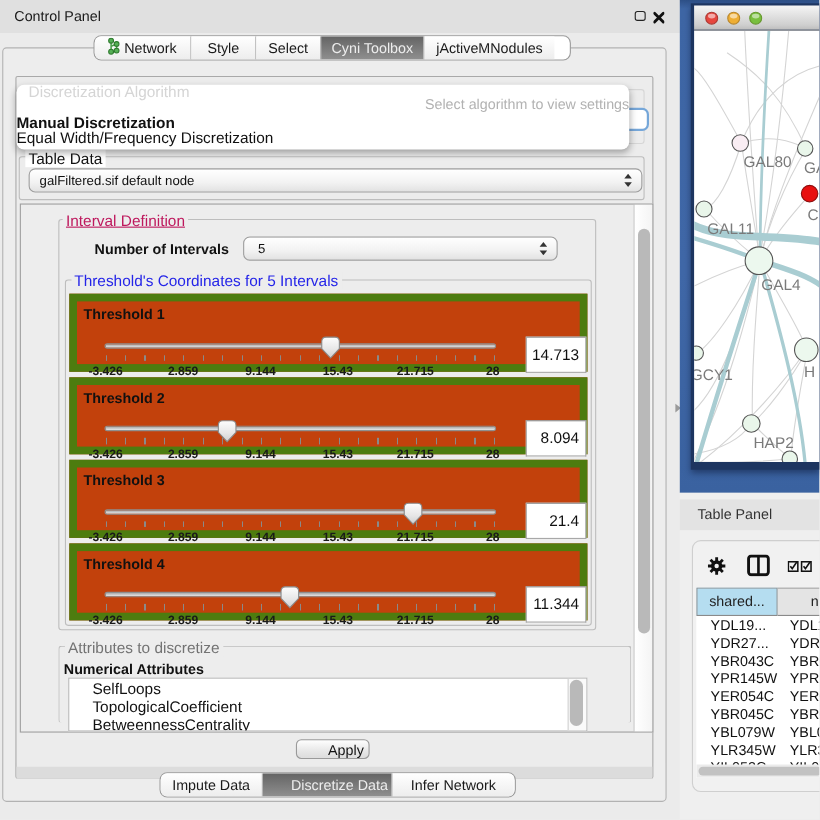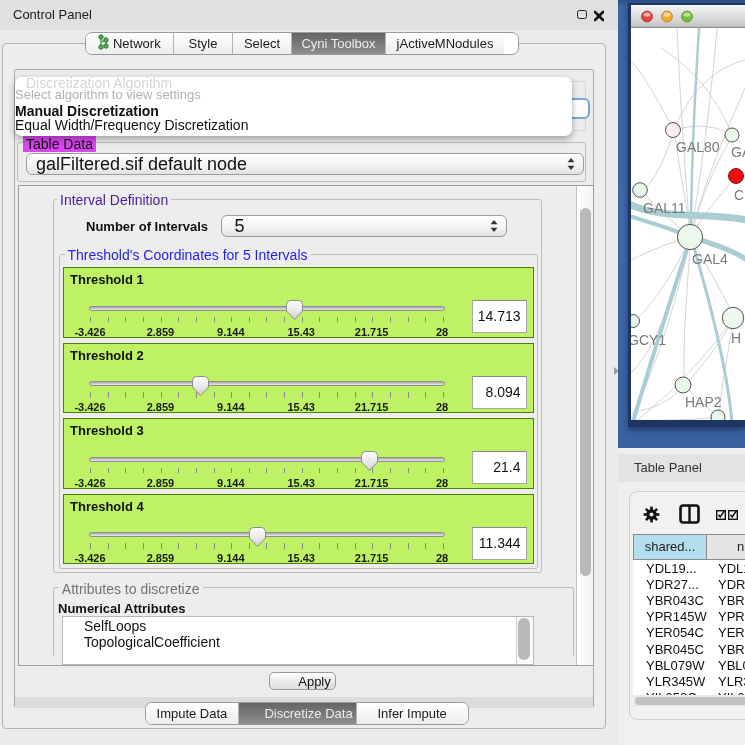--- a/index.html
+++ b/index.html
@@ -6,31 +6,31 @@
 html,body { width:745px; height:745px; overflow:hidden; }
 body { position:relative; background:#ebebeb; font-family:"Liberation Sans", sans-serif; color:#111; }
 .abs { position:absolute; }
 .f13 { font-size:13px; }
 .b { font-weight:bold; }
 
 .grp { position:absolute; border:1px solid #bdbdbd; border-radius:3px; }
 .gtitle { position:absolute; font-size:14px; background:#ededed; padding:0 3px; white-space:nowrap; }
 
 .combo { position:absolute; border:1px solid #9e9e9e; border-radius:6px;
-  background:linear-gradient(#ffffff,#f2f2f2 60%,#e2e2e2); font-size:18px; }
+  background:linear-gradient(#ffffff,#f2f2f2 60%,#e2e2e2); font-size:12px; }
 .combo .ct { position:absolute; left:13px; top:0; line-height:21px; white-space:nowrap; }
 .arr { position:absolute; right:8px; top:50%; width:8px; height:12px; margin-top:-6px; }
 
 .tabbar { position:absolute; display:flex; height:23px; border:1px solid #9b9b9b; border-radius:7px;
   background:#fff; overflow:hidden; font-size:13px; }
 .tabbar .tab { height:100%; line-height:22px; text-align:center; border-right:1px solid #b3b3b3; background:linear-gradient(#ffffff,#ededed); color:#1a1a1a; white-space:nowrap; }
 .tabbar .tab:last-child { border-right:none; }
 .tabbar .sel { background:linear-gradient(#646464,#8f8f8f); color:#ededed; }
 
-.tbox { position:absolute; left:44px; width:470.5px; height:70.5px; border:1px solid #4d7c0f; background:#bef264; }
+.tbox { position:absolute; left:44px; width:470.5px; height:70.5px; border:7px solid #4d7c0f; background:#c2410c; }
 .ttl { position:absolute; left:6px; top:4px; font-size:13px; font-weight:bold; }
 .track { position:absolute; left:25px; top:37.5px; width:356px; height:5px; border:1px solid #8f8f8f; border-radius:3px;
   background:linear-gradient(#a9a9a9,#e8e8e8); }
 .ticks { position:absolute; left:25.5px; top:48.5px; width:354px; height:5.5px;
   background:repeating-linear-gradient(90deg,#8a8a8a 0 1px,transparent 1px 17.65px); }
 .slab { position:absolute; top:57.5px; width:60px; margin-left:-30px; text-align:center; font-size:11px; font-weight:bold; color:#1a1a1a; }
 .vbox { position:absolute; left:407.5px; top:32px; width:55px; height:33px; background:#fff;
   border:1px solid #a8a8a8; border-top-color:#8a8a8a; font-size:14px; text-align:right; line-height:31px; padding-right:5px; }
 .thumb { position:absolute; top:31px; margin-left:-9.5px; }
 
@@ -66,38 +66,38 @@
  <div class="tab sel" style="width:94px;">Cyni Toolbox</div>
  <div class="tab" style="width:118px;">jActiveMNodules</div>
 </div>
 
 <div class="grp" style="left:17px;top:81px;width:569px;height:50px;border-color:#d6d6d6;"></div>
 
 <div class="abs" style="left:24px;top:98px;width:566px;height:21px;border:2px solid #76a7d9;border-radius:6px;background:#fff;z-index:4;"></div>
 
 <div class="abs" style="left:15px;top:77px;width:557px;height:59px;background:#fff;border-radius:7px;box-shadow:0 3px 7px rgba(0,0,0,0.32);z-index:5;"></div>
 <div class="abs" style="left:26px;top:75px;font-size:14px;color:#d5d5d5;z-index:6;">Discretization Algorithm</div>
-<div class="abs" style="left:15px;top:87px;width:557px;text-align:left;font-size:13px;color:#b2b2b2;z-index:6;">Select algorithm to view settings</div>
+<div class="abs" style="left:15px;top:87px;width:557px;text-align:right;font-size:13px;color:#b2b2b2;z-index:6;">Select algorithm to view settings</div>
 <div class="abs b" style="left:15px;top:102.5px;font-size:14px;z-index:6;">Manual Discretization</div>
 <div class="abs" style="left:15px;top:116.5px;font-size:14px;z-index:6;">Equal Width/Frequency Discretization</div>
 
 <div class="grp" style="left:17px;top:142px;width:569px;height:40px;"></div>
-<div class="gtitle" style="left:23px;top:136px;background:#d946ef;">Table Data</div>
+<div class="gtitle" style="left:23px;top:136px;background:#ffffff;">Table Data</div>
 <div class="combo" style="left:26px;top:153px;width:558px;height:22px;">
   <div class="ct" style="left:9px;">galFiltered.sif default node</div>
   <svg class="arr" viewBox="0 0 9 14">
       <path d="M4.5 0 L8.5 5 H0.5 Z" fill="#333"></path>
       <path d="M4.5 14 L8.5 9 H0.5 Z" fill="#333"></path>
     </svg>
 </div>
 
 <div class="abs" style="left:18px;top:185px;width:576px;height:481px;border:1px solid #9e9e9e;background:#ededed;overflow:hidden;">
 
   <div class="grp" style="left:33.5px;top:12.8px;width:489.8px;height:374.7px;"></div>
-  <div class="gtitle" style="left:38px;top:6.3px;color:#4c1d95;">Interval Definition</div>
+  <div class="gtitle" style="left:38px;top:6.3px;color:#be185d;text-decoration:underline;">Interval Definition</div>
   <div class="abs f13 b" style="left:67px;top:33px;">Number of Intervals</div>
   <div class="combo" style="left:201.5px;top:28.5px;width:286px;height:22.5px;">
     <div class="ct">5</div>
     <svg class="arr" viewBox="0 0 9 14">
         <path d="M4.5 0 L8.5 5 H0.5 Z" fill="#333"></path>
         <path d="M4.5 14 L8.5 9 H0.5 Z" fill="#333"></path>
       </svg>
   </div>
 
   <div class="grp" style="left:40px;top:67.6px;width:478.5px;height:315.9px;"></div>
@@ -190,35 +190,36 @@
       <div class="slab" style="left:378px;">28</div>
       <div class="vbox">11.344</div>
     </div>
 
   <div class="grp" style="left:34.2px;top:401.2px;width:521px;height:70px;border-bottom:none;"></div>
   <div class="gtitle" style="left:39.8px;top:395px;color:#737373;">Attributes to discretize</div>
   <div class="abs f13 b" style="left:39px;top:414.5px;">Numerical Attributes</div>
   <div class="abs" style="left:43.3px;top:430px;width:471.7px;height:48.8px;background:#fff;border:1px solid #b9b9b9;overflow:hidden;">
     <div class="abs" style="left:20.7px;top:0.5px;font-size:14px;">SelfLoops</div>
     <div class="abs" style="left:20.7px;top:17.3px;font-size:14px;">TopologicalCoefficient</div>
+    <div class="abs" style="left:20.7px;top:34.1px;font-size:14px;">BetweennessCentrality</div>
     <div class="abs" style="right:0;top:0;width:17px;height:100%;background:#fafafa;border-left:1px solid #d0d0d0;"></div>
     <div class="sbthumb" style="right:2.5px;top:1px;width:12px;height:42px;"></div>
   </div>
 
   <div class="abs" style="right:16.5px;top:0;width:1px;height:100%;background:#c4c4c4;"></div>
   <div class="abs" style="right:0;top:0;width:16px;height:100%;background:linear-gradient(90deg,#ffffff,#f4f4f4);"></div>
   <div class="sbthumb" style="right:2.5px;top:22px;width:11px;height:368px;"></div>
 </div>
 
 <div class="abs" style="left:269px;top:672px;width:67px;height:18px;border:1px solid #9a9a9a;border-radius:5px;background:linear-gradient(#fefefe,#e9e9e9 55%,#dcdcdc);text-align:center;font-size:13px;line-height:17px;padding-left:24px;">Apply</div>
 
 <div class="tabbar" style="left:144.5px;top:701.5px;width:324px;">
  <div class="tab" style="width:94.5px;">Impute Data</div>
  <div class="tab sel" style="width:118px;padding-left:22px;">Discretize Data</div>
- <div class="tab" style="width:111.5px;">Infer Impute</div>
+ <div class="tab" style="width:111.5px;">Infer Network</div>
 </div>
 
 <div class="abs" style="left:614px;top:367px;width:0;height:0;border-top:4px solid transparent;border-bottom:4px solid transparent;border-left:5px solid #9a9a9a;"></div>
 
 <div class="abs" style="left:618px;top:0;width:127px;height:448px;background:linear-gradient(#2d4f86,#3e66a5 8px,#4068a8 55%,#3a62a0);"></div>
 
 <div class="abs" style="left:628px;top:3px;width:117px;height:424px;background:#1d3560;box-shadow:0 3px 6px rgba(10,20,50,0.5);"></div>
 
 <div class="abs" style="left:631px;top:5px;width:114px;height:23px;background:linear-gradient(#f5f5f5,#cfcfcf 80%,#bdbdbd);border-bottom:1px solid #8d8d8d;"></div>
 <svg class="abs" style="left:631px;top:5px;" width="114" height="23" viewBox="0 0 114 23">

